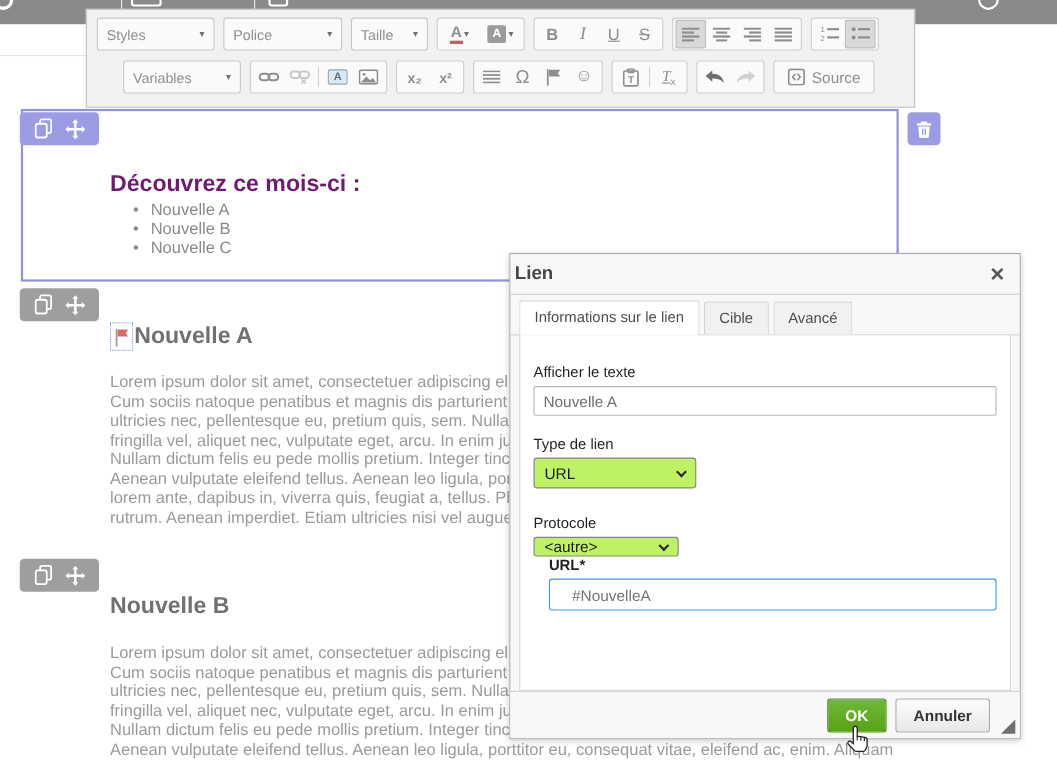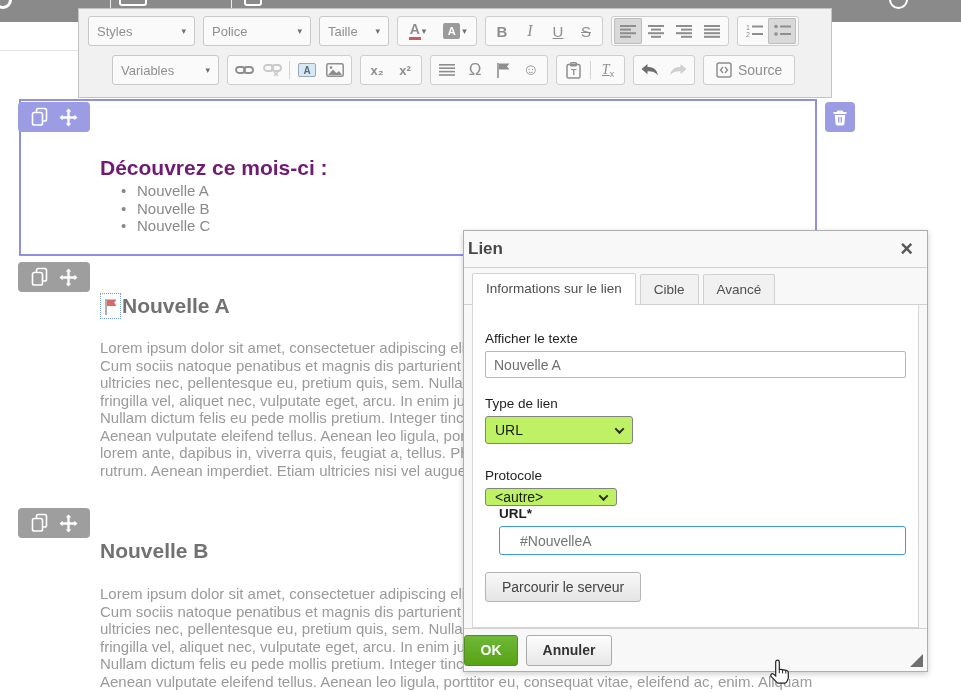--- a/index.html
+++ b/index.html
@@ -92,21 +92,21 @@
   .gap18 { height:18px; } .gap24 { height:24px; }
   .two-col { display:flex;flex-direction:column; }
   .col-proto { width:132px; }
   .col-url { flex:1; margin-left:14px; }
   .url-input { width:100%; height:29px; border:1px solid #3b99e8; border-radius:3px; padding:0 20px;
       font-size:14px; color:#757575; font-family:"Liberation Sans",sans-serif; background:#fff; outline:none; }
   .browse-btn { margin-top:17px; padding:0 16px; height:30px; font-size:14px; color:#434343;
       background:linear-gradient(#f8f8f8,#e5e5e5); border:1px solid #b4b4b4; border-radius:3px;
       font-family:"Liberation Sans",sans-serif; cursor:pointer; }
   .dlg-footer { position:absolute; left:0; right:0; bottom:0; height:43px; background:#f8f8f8;
-      border-top:1px solid #d1d1d1; display:flex; align-items:center; justify-content:flex-start; padding-right:27px; gap:8px; }
+      border-top:1px solid #d1d1d1; display:flex; align-items:center; justify-content:flex-end; padding-right:27px; gap:8px; }
   .ok-btn { width:54px; height:31px; background:linear-gradient(#6fb83a,#57a214); border:1px solid #508f20;
       border-radius:3px; color:#fff; font-weight:bold; font-size:14px; font-family:"Liberation Sans",sans-serif; cursor:pointer; }
   .cancel-btn { width:86px; height:31px; background:linear-gradient(#fdfdfd,#e7e7e7); border:1px solid #ababab;
       border-radius:3px; color:#333; font-weight:bold; font-size:14px; font-family:"Liberation Sans",sans-serif; cursor:pointer; }
   .resize-grip { position:absolute; right:4px; bottom:4px; width:0; height:0;
       border-left:13px solid transparent; border-bottom:13px solid #6f6f6f; cursor:nwse-resize; }
 
   .cursor { position:absolute; left:768px; top:658px; z-index:100; pointer-events:none; }
 
   svg { display:block; }
@@ -423,21 +423,20 @@
           <div class="fake-select" style="height:18px;">
             <span>&lt;autre&gt;</span>
             <span class="chev"></span>
           </div>
         </div>
         <div class="col-url">
           <div class="fld-label bold">URL*</div>
           <input class="url-input" type="text" value="#NouvelleA" style="">
         </div>
       </div>
-      <button class="browse-btn">Parcourir le serveur</button>
     </div>
     <div class="dlg-footer">
       <button class="ok-btn">OK</button>
       <button class="cancel-btn">Annuler</button>
     </div>
     <div class="resize-grip"></div>
   </div>
 
   <div class="cursor">
     <svg width="24" height="28" viewBox="0 0 24 28">

